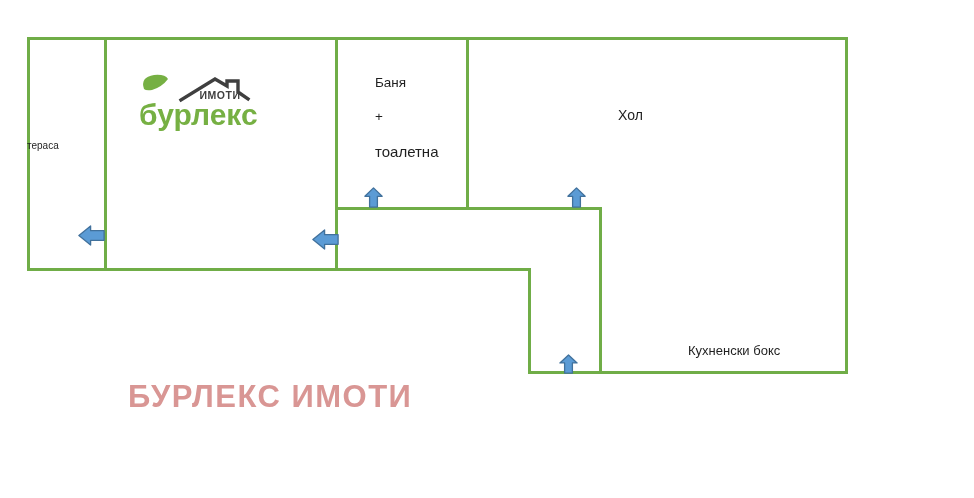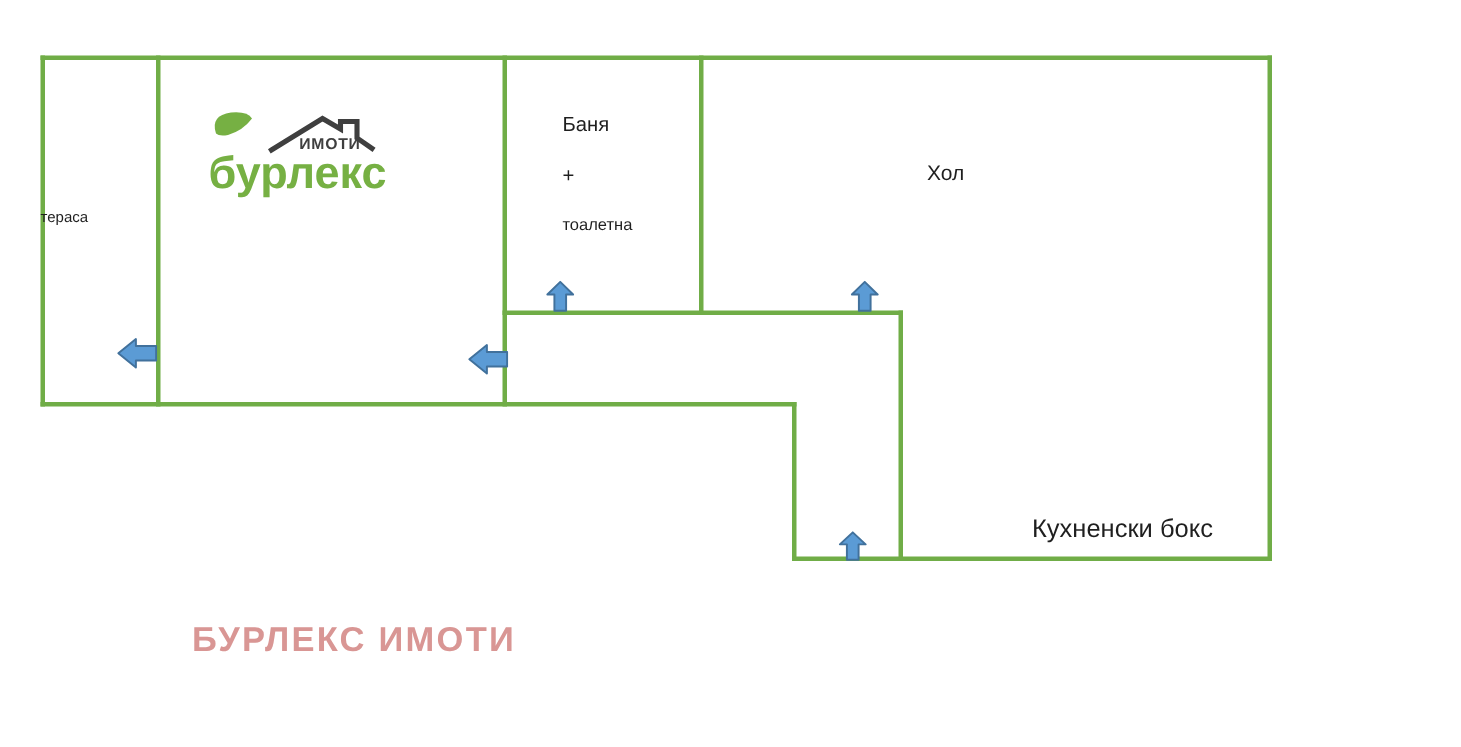--- a/index.html
+++ b/index.html
@@ -15,33 +15,32 @@
   .room-label {
     position: absolute;
     color: #1f1f1f;
     white-space: nowrap;
     line-height: 1.1;
   }
   .lbl-terrace  { left: 27px;  top: 140px; width: 78px;  font-size: 10px; }
   .lbl-bedroom  { left: 171px; top: 141px; width: 100px; font-size: 18px; }
   .lbl-bath1    { left: 375px; top: 76px;  width: 82px;  font-size: 13.5px; }
   .lbl-bath2    { left: 375px; top: 110px; width: 82px;  font-size: 13.5px; }
-  .lbl-bath3    { left: 375px; top: 144px; width: 82px;  font-size: 11px; }
+  .lbl-bath3    { left: 375px; top: 144px; width: 82px;  font-size: 15px; }
   .lbl-hall     { left: 618px; top: 108px; width: 80px;  font-size: 14px; }
-  .lbl-kitchen  { left: 688px; top: 344px; width: 148px; font-size: 17px; }
+  .lbl-kitchen  { left: 688px; top: 344px; width: 148px; font-size: 13px; }
   .watermark {
     position: absolute;
     left: 128px;
     top: 379px;
-    font-size: 23px;
+    font-size: 31px;
     font-weight: bold;
     letter-spacing: 1.5px;
     color: #D99694;
     white-space: nowrap;
-    margin-top: 34px;
   }
   .arrow { position: absolute; }
   .arrow path { stroke: #41719C; stroke-width: 1.3; stroke-linejoin: round; }
   .logo { position: absolute; left: 135px; top: 72px; width: 132px; height: 62px; }
 </style>
 </head>
 <body>
 
 <div id="canvas">
 

